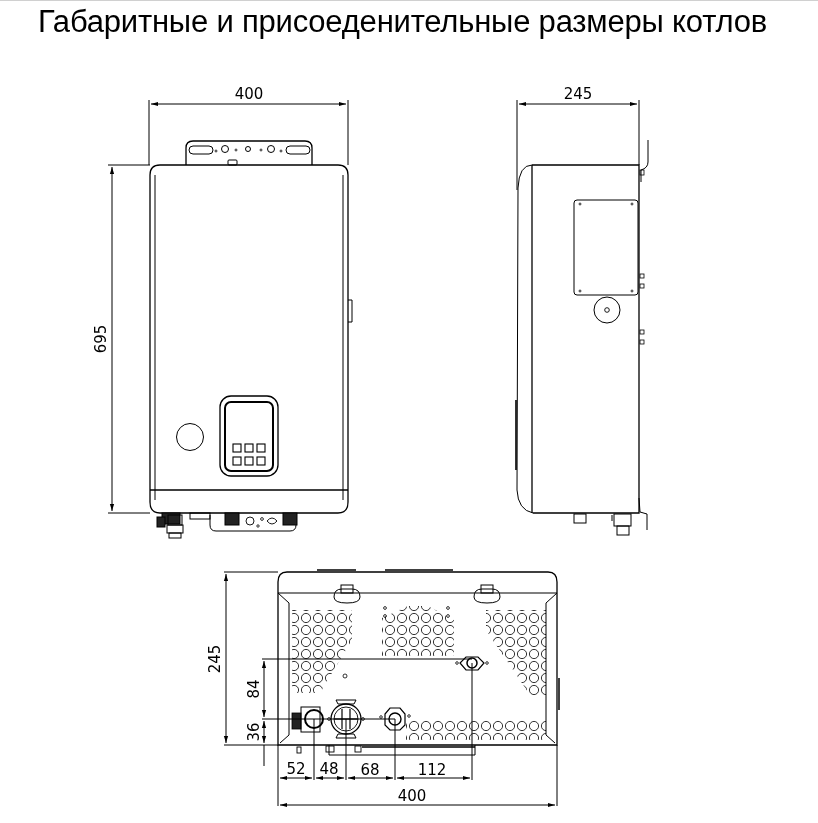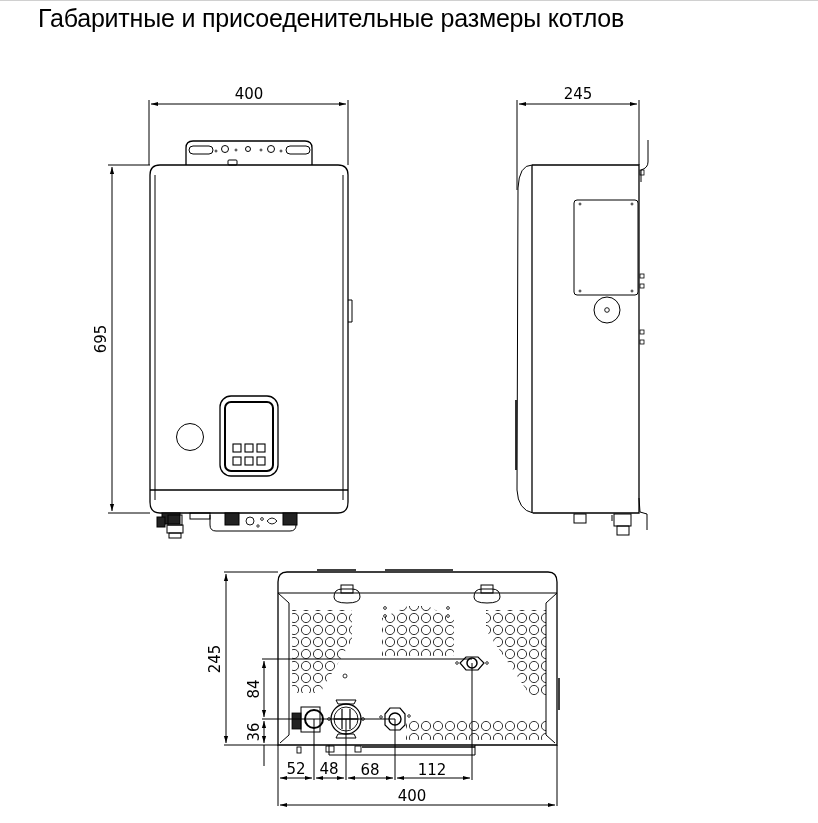--- a/index.html
+++ b/index.html
@@ -1,17 +1,17 @@
 <!DOCTYPE html>
 <html><head>
 <meta charset="utf-8">
 <style>
   html, body { margin: 0; padding: 0; background: #ffffff; }
   body { width: 818px; height: 823px; position: relative; overflow: hidden; font-family: "Liberation Sans", sans-serif; }
-  .title { position: absolute; left: 38px; top: 4px; font-size: 25px; color: #000; letter-spacing: -0.2px; white-space: nowrap; }
+  .title { position: absolute; left: 38px; top: 4px; font-size: 31px; color: #000; letter-spacing: -0.2px; white-space: nowrap; }
   .topline { position: absolute; left: 0; top: 0; width: 818px; height: 1px; background: #d0d0d0; }
   svg.drawing { position: absolute; left: 0; top: 0; }
   .dim { font-family: "DejaVu Sans", sans-serif; font-size: 15px; fill: #000; }
 </style>
 </head>
 <body>
 
 <div class="topline"></div>
 <div class="title">Габаритные и присоеденительные размеры котлов</div>
 

